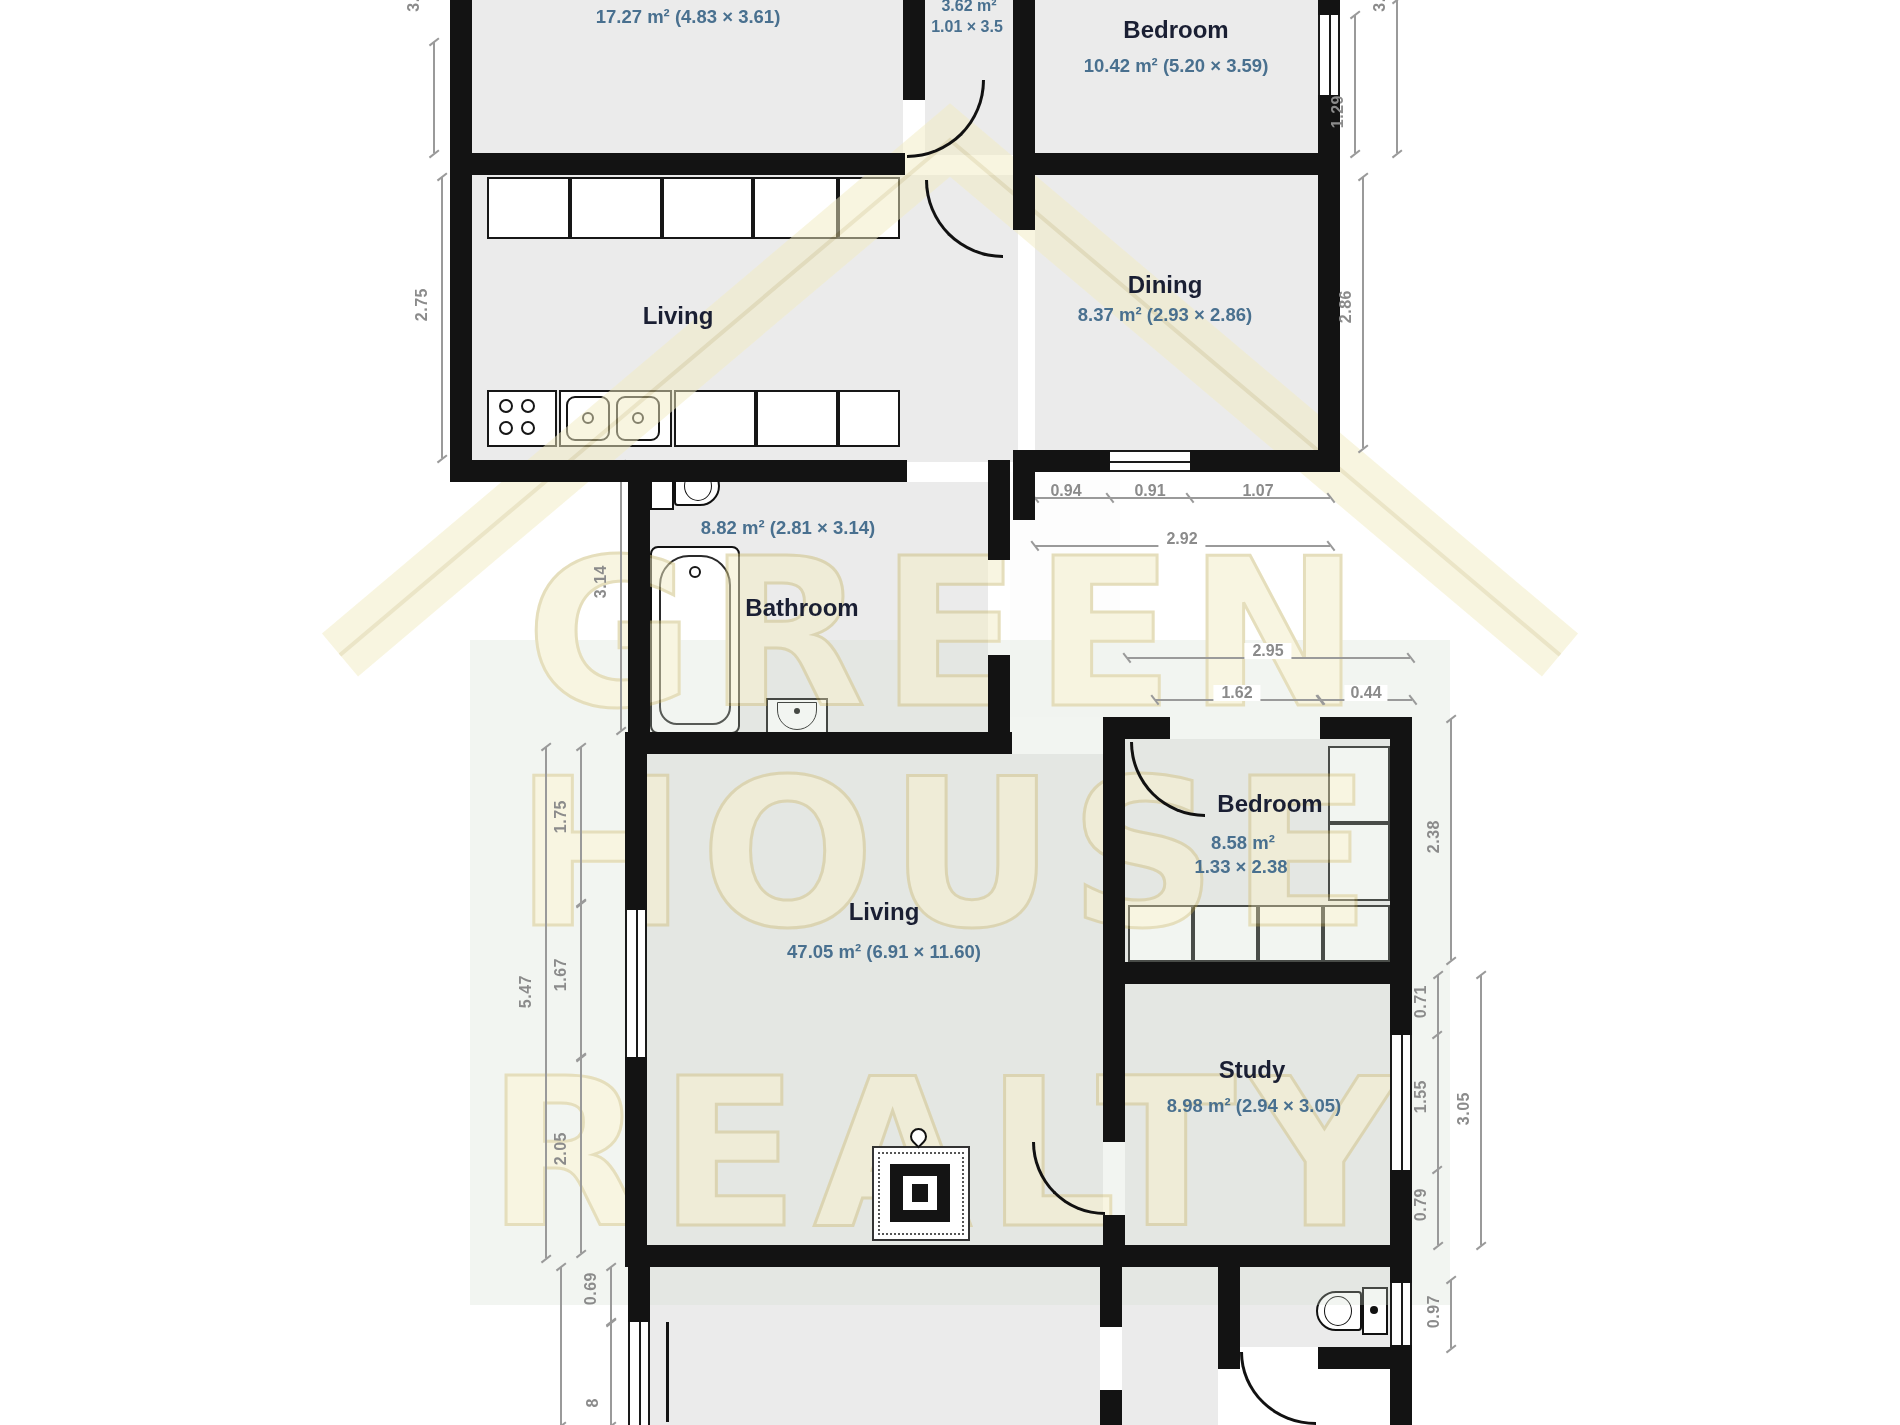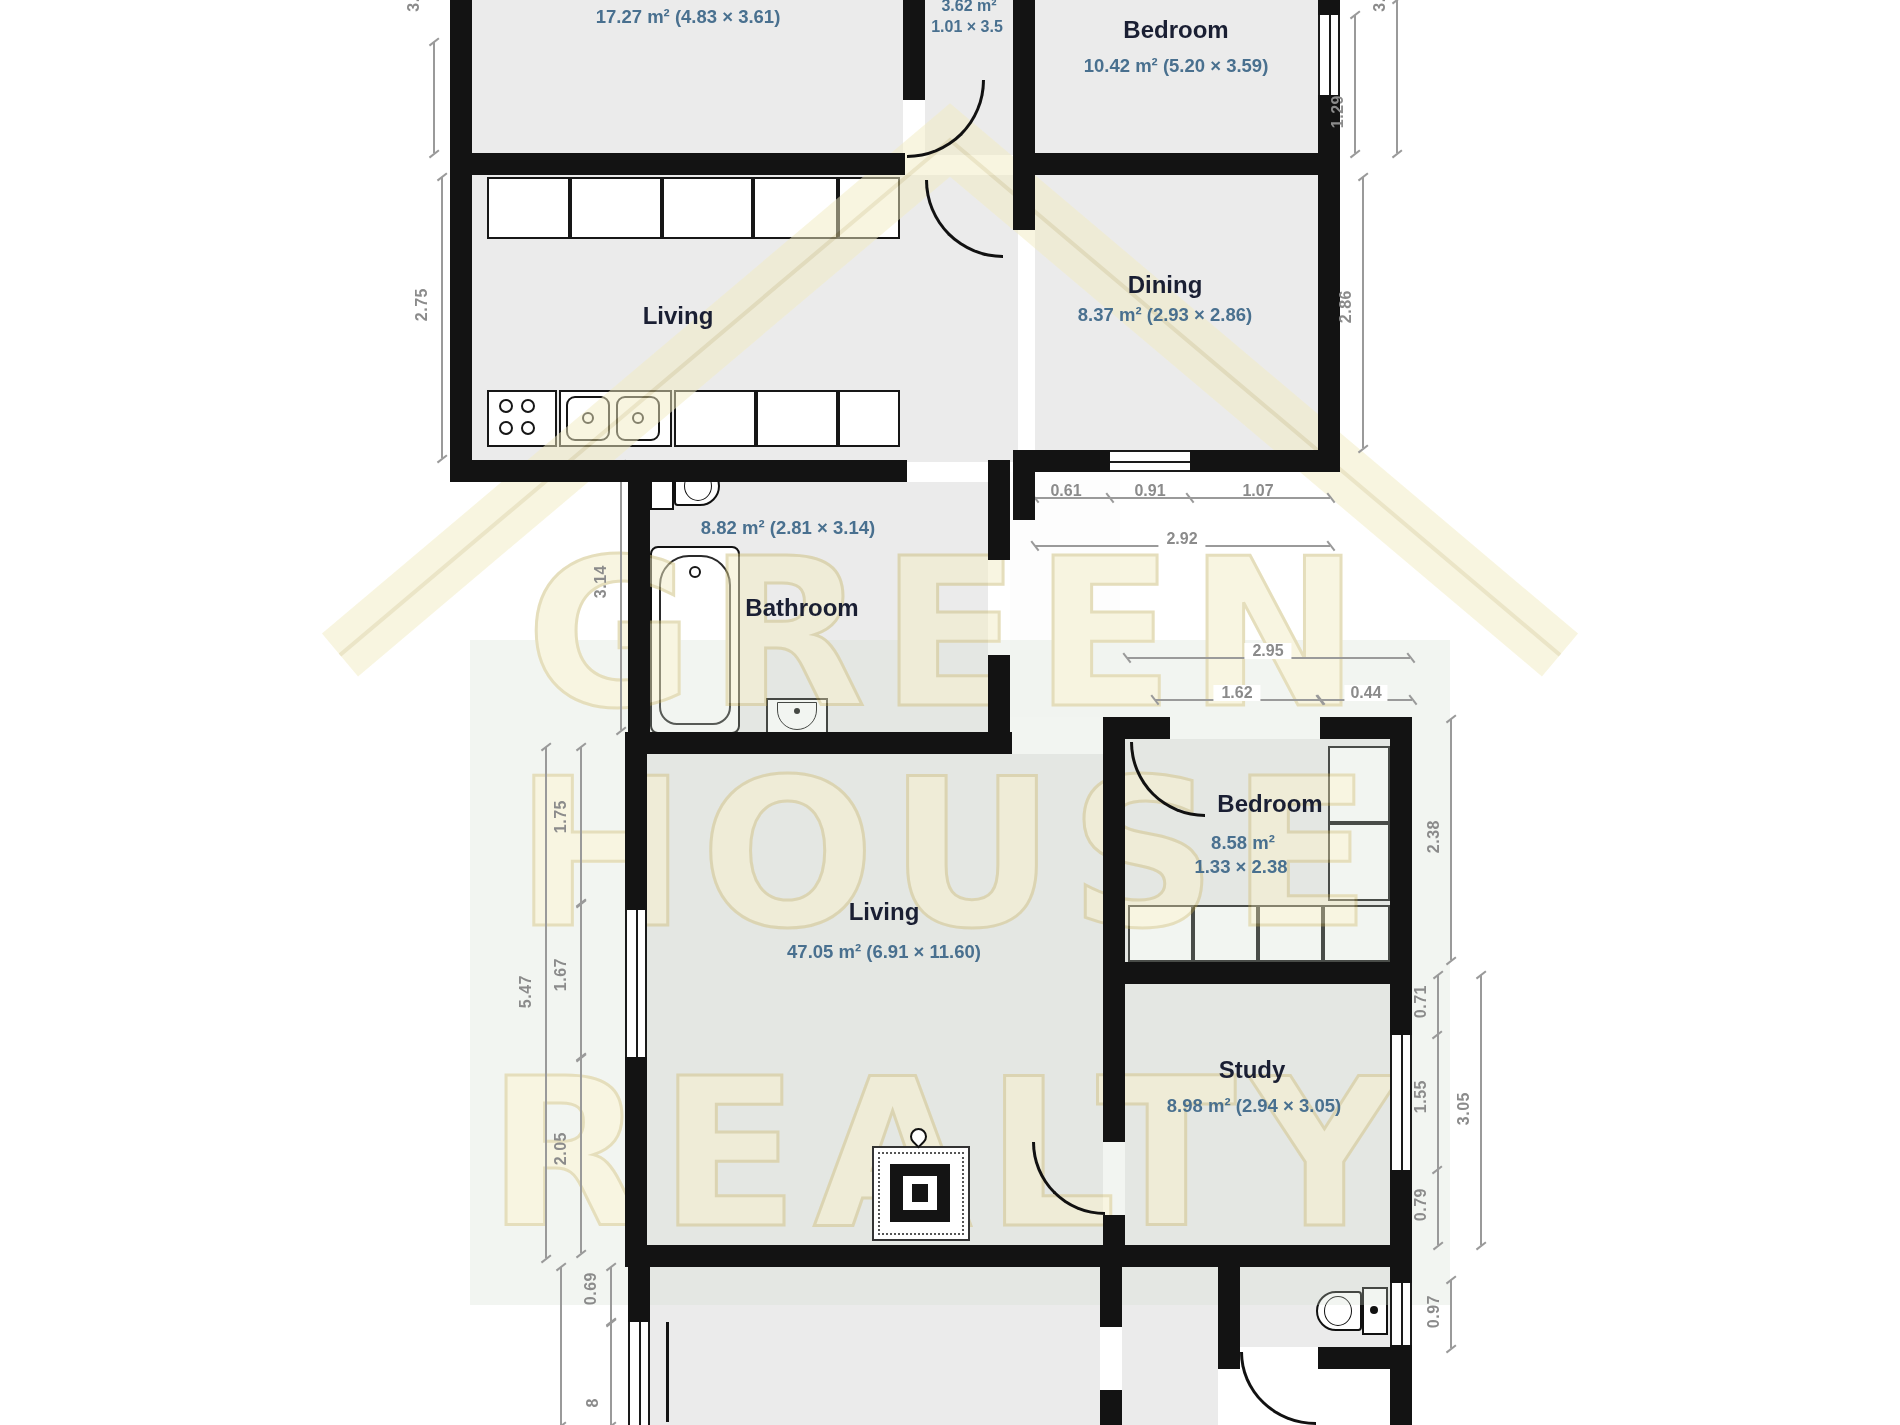--- a/index.html
+++ b/index.html
@@ -194,21 +194,21 @@
 
 <div class="dimv" style="left:1396px;top:0;height:153px"></div>
 <span class="vlb" style="left:1372px;top:-12px">3.5</span>
 
 <div class="dimv" style="left:1362px;top:177px;height:271px"></div>
 <span class="vlb" style="left:1338px;top:290px">2.86</span>
 
 <div class="dimh" style="left:1035px;top:497px;width:295px"></div>
 <div class="tkh" style="left:1109px;top:492px"></div>
 <div class="tkh" style="left:1189px;top:492px"></div>
-<span class="hlb" style="left:1066px;top:483px">0.61</span>
+<span class="hlb" style="left:1066px;top:483px">0.94</span>
 <span class="hlb" style="left:1150px;top:483px">0.91</span>
 <span class="hlb" style="left:1258px;top:483px">1.07</span>
 <div class="dimh" style="left:1035px;top:545px;width:295px"></div>
 <span class="hlb" style="left:1182px;top:531px;background:#fff;padding:0 8px">2.92</span>
 
 <div class="dimh" style="left:1127px;top:657px;width:283px"></div>
 <span class="hlb" style="left:1268px;top:643px;background:#fff;padding:0 8px">2.95</span>
 <div class="dimh" style="left:1155px;top:699px;width:165px"></div>
 <div class="dimh" style="left:1320px;top:699px;width:92px"></div>
 <span class="hlb" style="left:1237px;top:685px;background:#fff;padding:0 8px">1.62</span>

